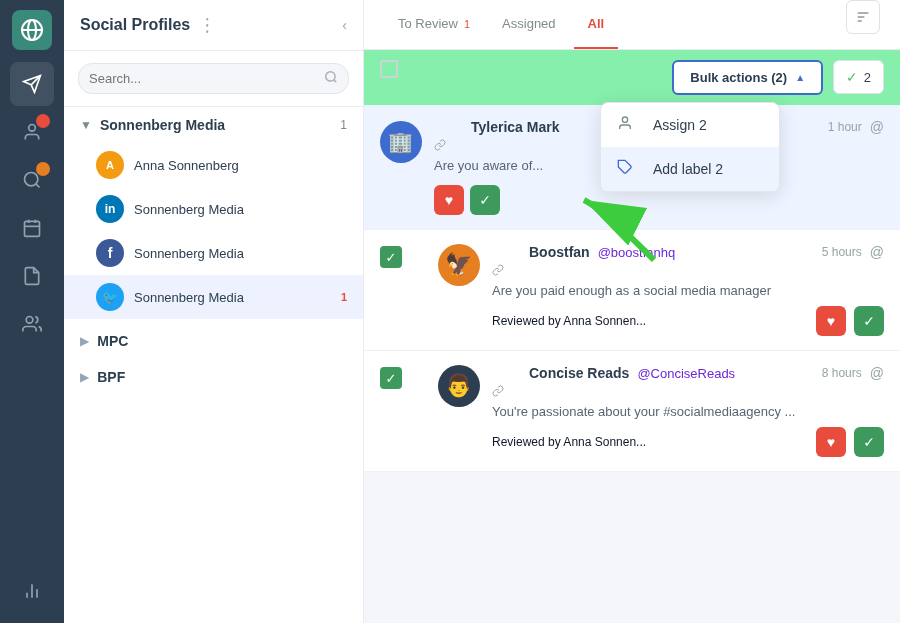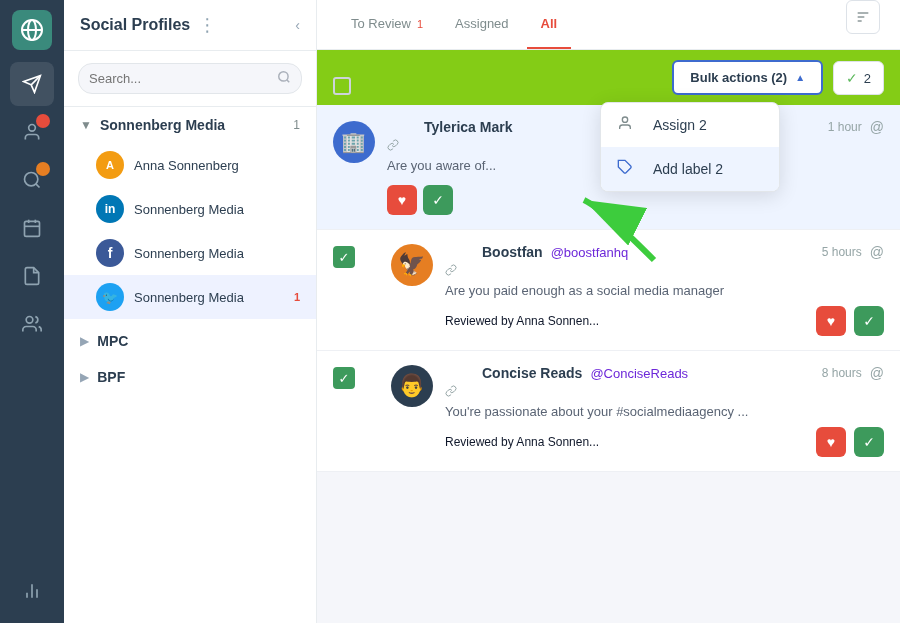--- a/index.html
+++ b/index.html
@@ -41,21 +41,21 @@
       font-size: 8px;
       color: white;
       display: flex; align-items: center; justify-content: center;
     }
     .nav-item .badge-orange {
       background: #e67e22;
     }
 
     
     .sidebar {
-      width: 253px;
+      width: 300px;
       background: #fff;
       border-right: 1px solid #e8ecef;
       display: flex;
       flex-direction: column;
       flex-shrink: 0;
     }
     .sidebar-header {
       display: flex;
       align-items: center;
       justify-content: space-between;
@@ -191,24 +191,24 @@
       width: 34px; height: 34px;
       border: 1px solid #dde2e8;
       border-radius: 6px;
       display: flex; align-items: center; justify-content: center;
       cursor: pointer;
       color: #7f8c8d;
     }
 
     .toolbar {
       display: flex;
-      align-items: flex-end;
+      align-items: flex-start;
       padding: 10px 16px;
       gap: 10px;
-      background: #84cc16;
+      background: #86efac;
       position: relative;
     }
     .checkbox-wrap {
       width: 18px; height: 18px;
       border: 2px solid #cdd3da;
       border-radius: 3px;
       flex-shrink: 0;
     }
 
     .bulk-actions-btn {

